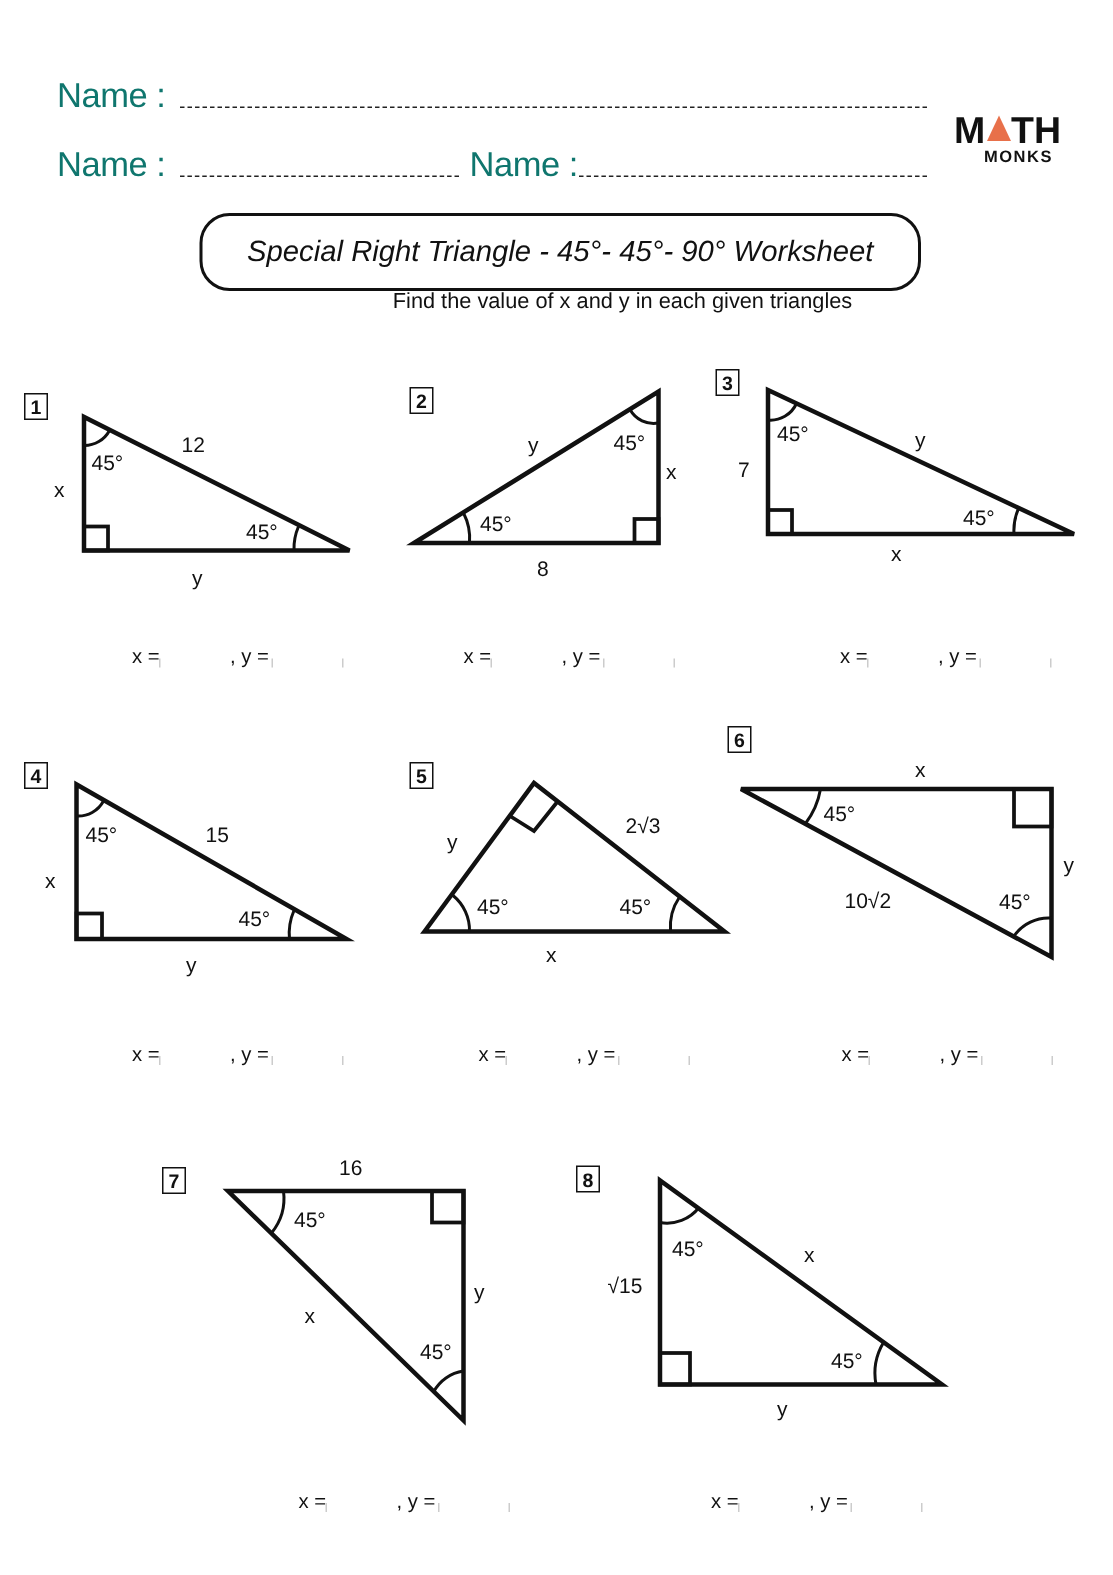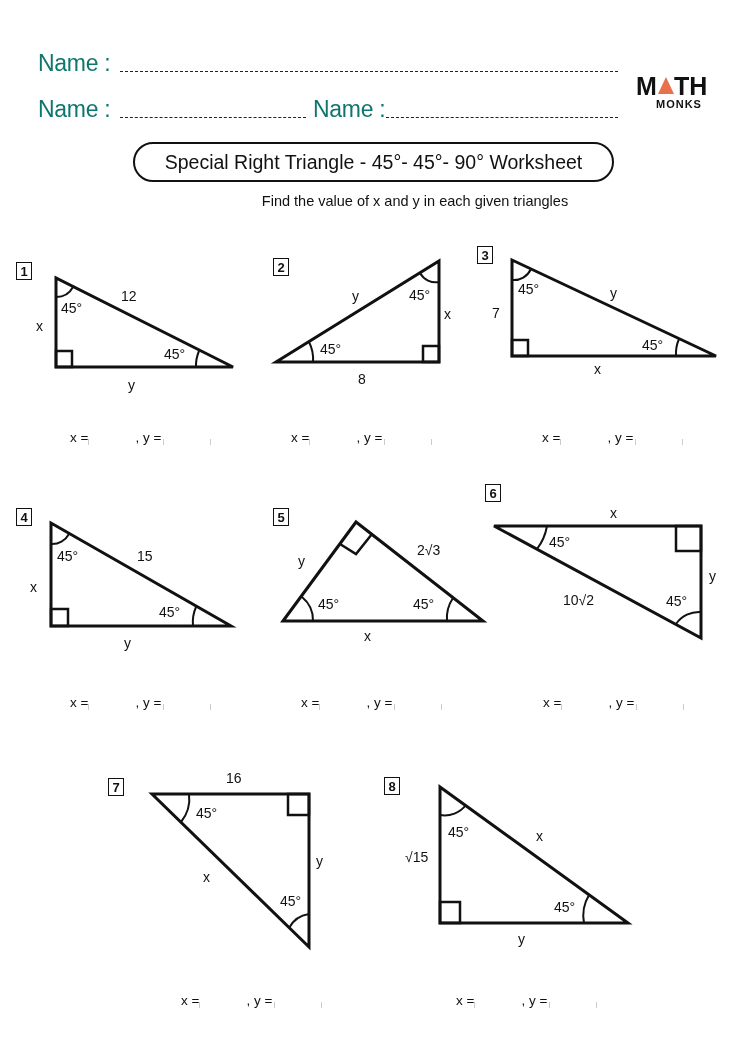--- a/index.html
+++ b/index.html
@@ -7,21 +7,21 @@
          font-family:"Liberation Sans", "DejaVu Sans", sans-serif; color:#111; }
   .abs { position:absolute; }
   .hdr-label { font-size:23px; color:#0f766e; letter-spacing:-0.3px; }
   .dash { border-bottom:1.6px dashed #222; height:0; }
   .title-box { border:2px solid #111; border-radius:20px; font-size:19.5px;
                display:flex; align-items:center; justify-content:center; box-sizing:border-box; }
   .subtitle { font-size:14.5px; text-align:center;padding-left:44px; }
   .num-box { width:16px; height:18px; border:1.3px solid #111; font-size:13px; font-weight:bold;
              display:flex; align-items:center; justify-content:center; box-sizing:border-box; background:#fff; }
   svg text { font-family:"Liberation Sans", "DejaVu Sans", sans-serif; fill:#111; }
-  .ans { font-size:13.5px; }
+  .ans { font-size:13.5px;margin-left:18px; }
   .ans-blank { display:inline-block; border-left:1px solid #ccc; height:6px; vertical-align:bottom; }
 </style>
 </head>
 <body>
 
 <div class="abs hdr-label" style="left:38px;top:50px;">Name :</div>
 <div class="abs dash" style="left:120px;top:71px;width:498px;"></div>
 
 <div class="abs hdr-label" style="left:38px;top:96px;">Name :</div>
 <div class="abs dash" style="left:120px;top:117px;width:186px;"></div>
@@ -30,21 +30,21 @@
 
 <div class="abs" style="left:636px;top:72px;width:76px;height:40px;">
   <svg width="76" height="40" viewBox="0 0 76 40">
     <text x="0" y="23" font-size="25" font-weight="bold">M</text>
     <polygon points="22,22 30,5 38,22" fill="#e8704a"></polygon>
     <text x="38" y="23" font-size="25" font-weight="bold">TH</text>
     <text x="20" y="36" font-size="11" font-weight="bold" letter-spacing="1">MONKS</text>
   </svg>
 </div>
 
-<div class="abs title-box" style="left:133px;top:142px;width:481px;height:40px;">
+<div class="abs title-box" style="left:133px;top:142px;width:481px;height:52px;font-style:italic;">
   <span>Special Right Triangle - 45°- 45°- 90° Worksheet</span>
 </div>
 <div class="abs subtitle" style="left:0;top:193px;width:742px;">Find the value of x and y in each given triangles</div>
 
 <div class="abs num-box" style="left:16px;top:262px;">1</div>
 <svg class="abs" style="left:0;top:250px;" width="250" height="150">
   <polygon points="56,28 56,117 233,117" fill="none" stroke="#111" stroke-width="3"></polygon>
   <rect x="56" y="101" width="16" height="16" fill="none" stroke="#111" stroke-width="2.5"></rect>
   <path d="M56,47 A19,19 0 0 0 73,37" fill="none" stroke="#111" stroke-width="2"></path>
   <path d="M196,117 A37,37 0 0 1 199,101" fill="none" stroke="#111" stroke-width="2"></path>

